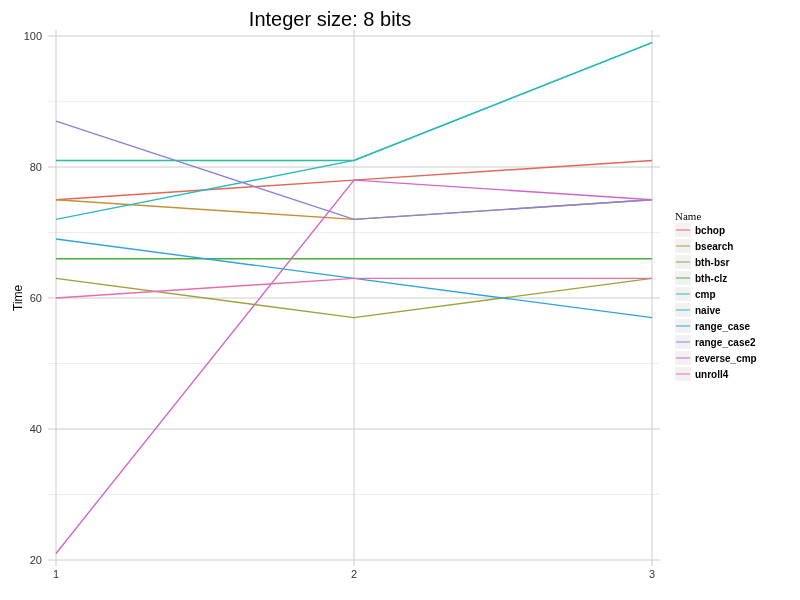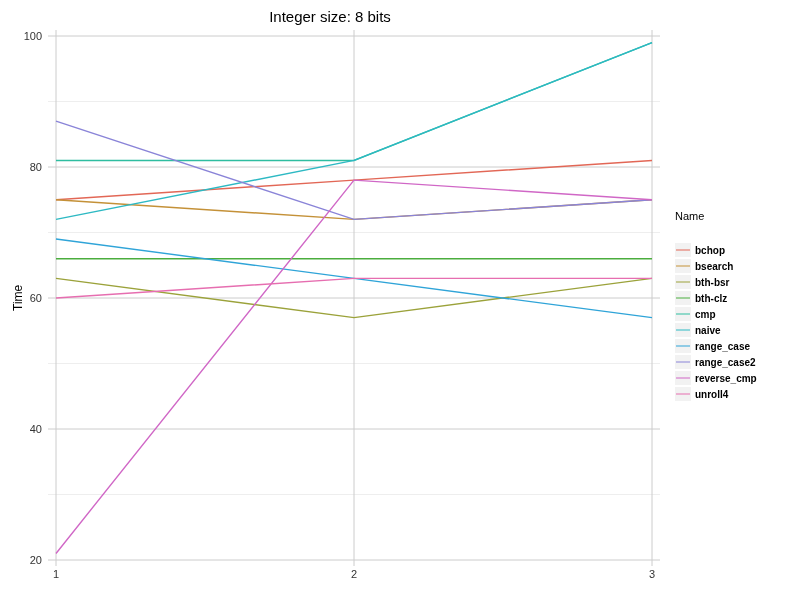--- a/index.html
+++ b/index.html
@@ -15,21 +15,21 @@
     position: relative;
     width: 800px;
     height: 600px;
   }
   .title {
     position: absolute;
     top: 8px;
     left: 0;
     width: 660px;
     text-align: center;
-    font-size: 15px;
+    font-size: 20px;
     color: #000;
   }
   .plot-bg {
     position: absolute;
     left: 48px;
     top: 30px;
     width: 612px;
     height: 536px;
     background: #ffffff;
     border: none;
@@ -81,21 +81,22 @@
   .legend {
     position: absolute;
     left: 675px;
     top: 210px;
     width: 115px;
     font-size: 10px;
     color: #000;
   }
   .legend-title {
     font-size: 11px;
-    margin-bottom: 20px;
+    margin-bottom: 0;
+    font-family: Liberation Serif, serif;
   }
   .legend-item {
     display: flex;
     align-items: center;
     height: 16px;
     font-weight: bold;
   }
   .legend-swatch {
     width: 16px;
     height: 14px;

